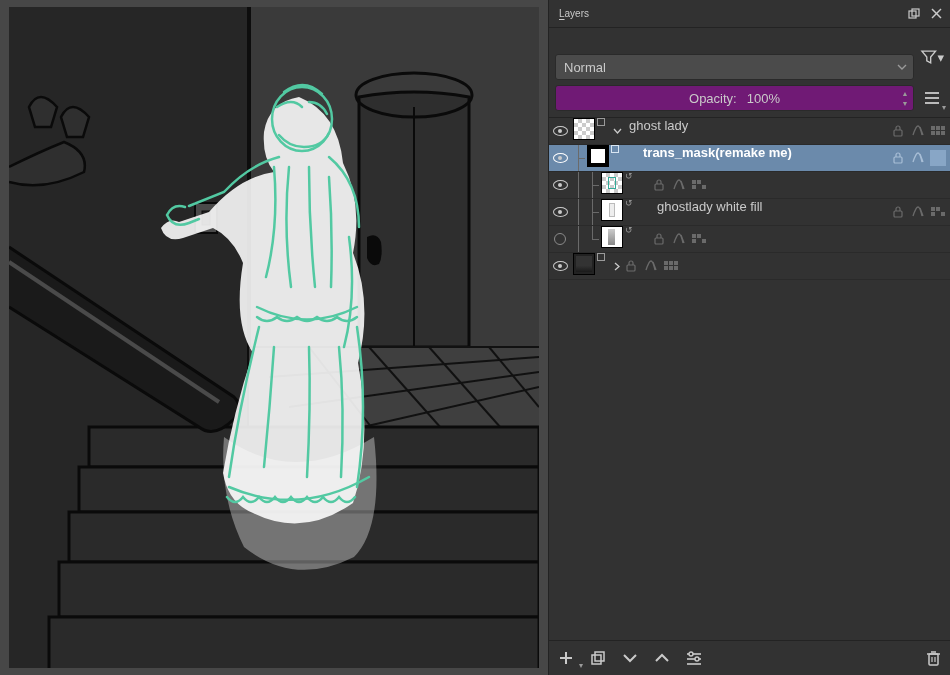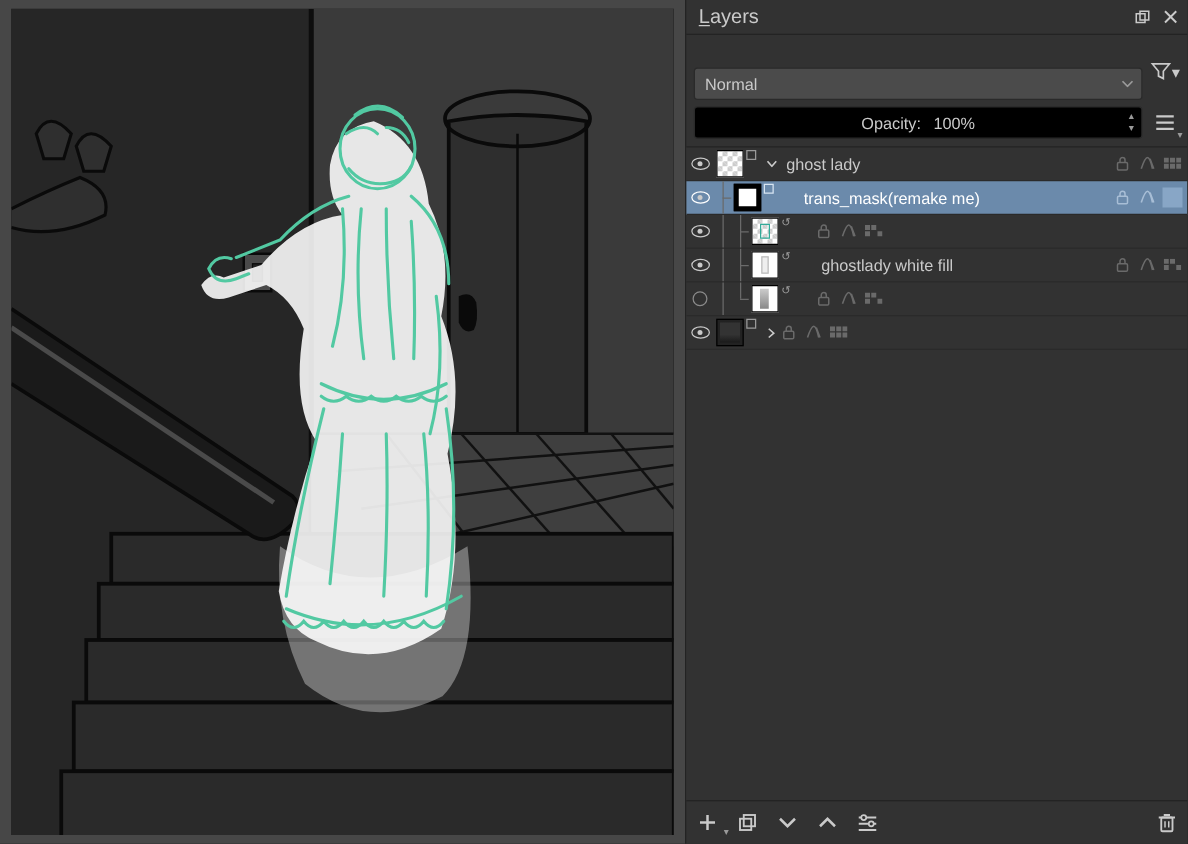--- a/index.html
+++ b/index.html
@@ -43,21 +43,21 @@
     border-left: 1px solid #232323;
   }
   .panel-header {
     height: 28px;
     display: flex;
     align-items: center;
     padding: 0 6px 0 10px;
     border-bottom: 1px solid #232323;
     position: relative;
   }
-  .panel-header .title { flex: 1; font-size: 16px; }
+  .panel-header .title { flex: 1; font-size: 10px; }
   .panel-header .title u { text-decoration: underline; text-underline-offset: 2px; }
   .panel-header .win-icon, .panel-header .close-icon {
     width: 16px; height: 16px; display:flex; align-items:center; justify-content:center;
     color: #cacaca; margin-left: 6px;
     cursor: pointer;
   }
 
   .panel-controls-row {
     display: flex;
     align-items: center;
@@ -93,21 +93,21 @@
 
   .opacity-row {
     display: flex;
     align-items: center;
     padding: 2px 6px 6px 6px;
     gap: 6px;
   }
   .opacity-slider {
     flex: 1;
     height: 26px;
-    background: #000000;
+    background: #701a75;
     border: 1px solid #2a2a2a;
     border-radius: 3px;
     display: flex;
     align-items: center;
     justify-content: center;
     gap: 10px;
     color: #cacaca;
     position: relative;
     cursor: pointer;
   }
@@ -119,28 +119,27 @@
   
   .layers-list {
     flex: 1;
     overflow-y: auto;
     background: #323232;
     border-top: 1px solid #232323;
     border-bottom: 1px solid #232323;
   }
   .layer-row {
     display: flex;
-    align-items: center;
     height: 27px;
     border-bottom: 1px solid #2a2a2a;
     padding-right: 4px;
     cursor: pointer;
   }
   .layer-row.selected { background: #6b8aab; color: #fff; }
-  .layer-row.selected .layer-name { font-weight: normal; }
+  .layer-row.selected .layer-name { font-weight: bold; }
   .vis-col {
     width: 22px; display:flex; align-items:center; justify-content:center;
   }
   .eye {
     width: 15px; height: 10px; border-radius: 50%; border: 1.5px solid #cacaca; position:relative;
   }
   .eye:after {
     content:""; position:absolute; top:50%; left:50%; width:4px; height:4px; background:#cacaca; border-radius:50%;
     transform:translate(-50%,-50%);
   }

